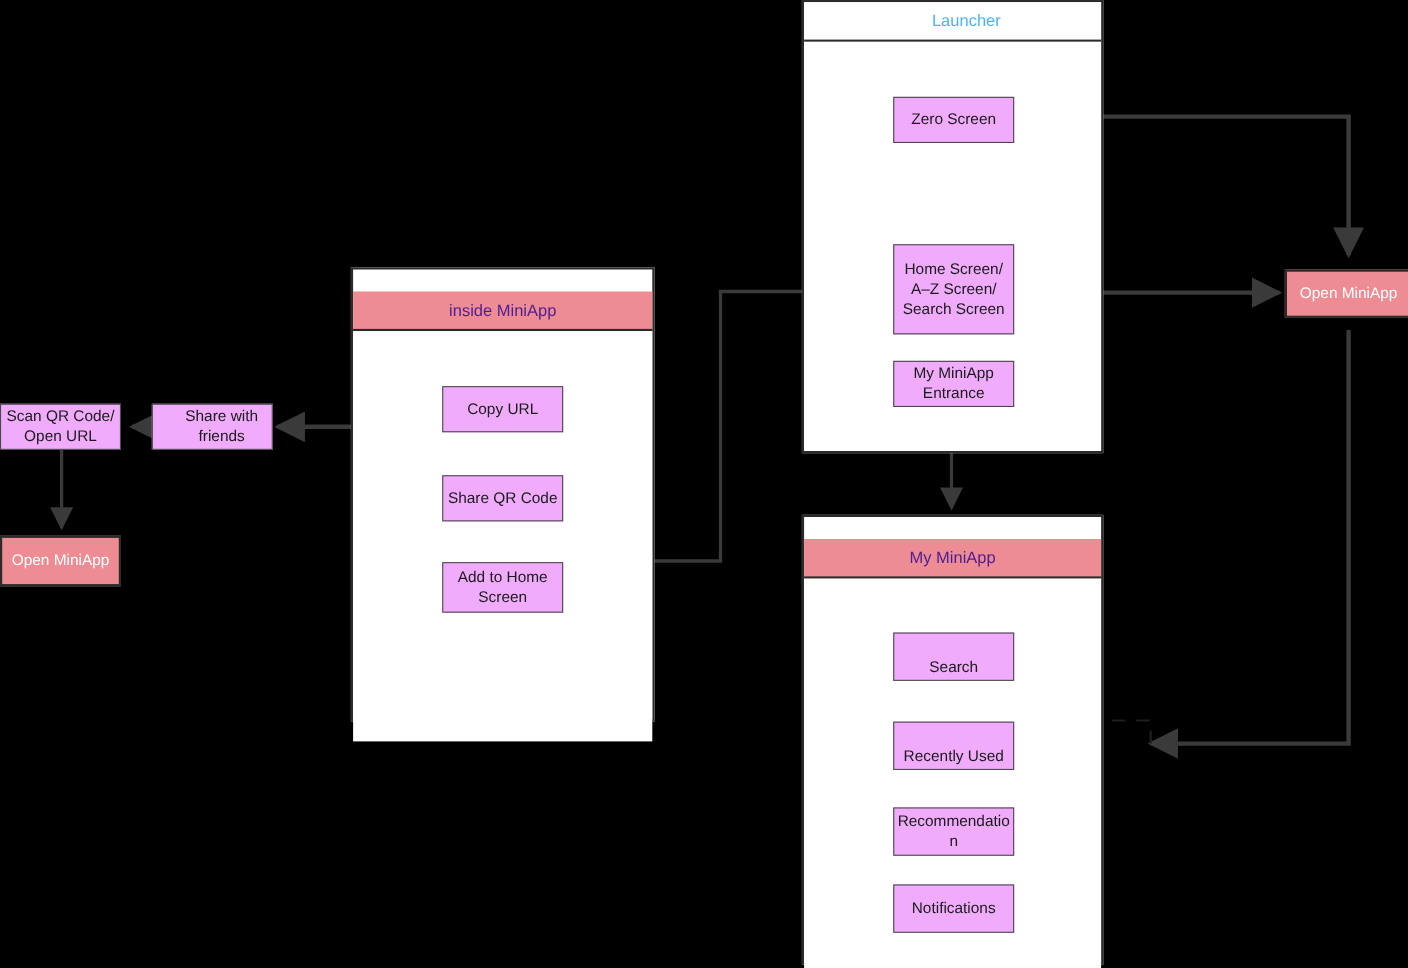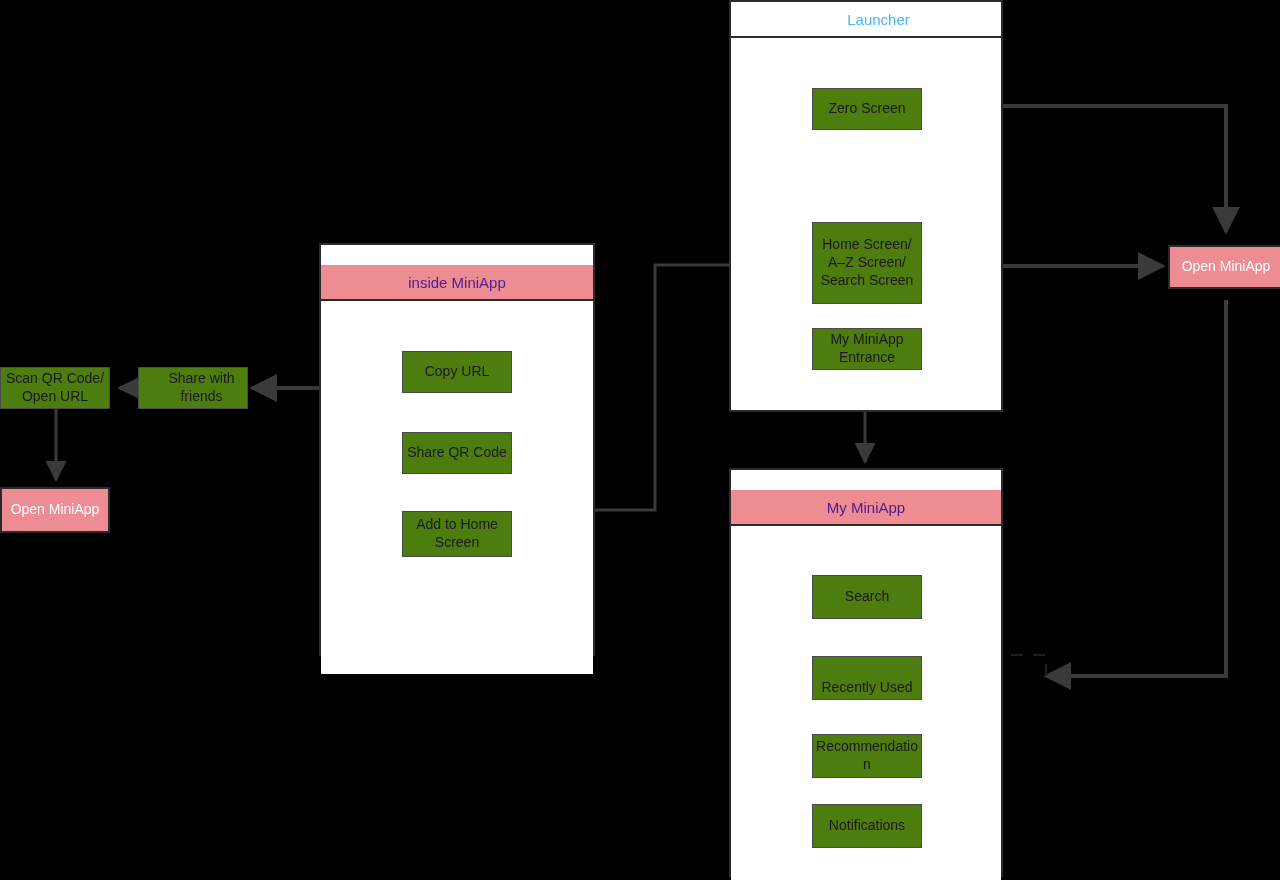--- a/index.html
+++ b/index.html
@@ -53,21 +53,21 @@
     margin-top: 20px;
   }
   .panel-body {
     position: relative;
     width: 100%;
     height: calc(100% - 36px);
     background: #ffffff;
   }
   .node {
     position: absolute;
-    background: #4d7c0f;
+    background: #f0abfc;
     border: 1px solid #4a4a4a;
     box-sizing: border-box;
     display: flex;
     align-items: center;
     justify-content: center;
     text-align: center;
     font-size: 14px;
     color: #1a1a1a;
     line-height: 1.28;
     padding: 2px 4px;
@@ -145,21 +145,21 @@
       <div class="node" style="left:81px; top:210px; width:110px; height:46px;">
         <span class="lbl">Add to Home
 Screen</span>
       </div>
     </div>
   </div>
 
   <div class="panel" style="left:729px; top:468px; width:274px; height:409px;">
     <div class="panel-header pink">My MiniApp</div>
     <div class="panel-body">
-      <div class="node" style="left:81px; top:49px; width:110px; height:44px;">
+      <div class="node" style="left:81px; top:49px; width:110px; height:44px;align-items:flex-end;">
         <span class="lbl">Search</span>
       </div>
       <div class="node" style="left:81px; top:130px; width:110px; height:44px;align-items:flex-end;">
         <span class="lbl">Recently Used</span>
       </div>
       <div class="node" style="left:81px; top:208px; width:110px; height:44px;">
         <span class="lbl">Recommendatio
 n</span>
       </div>
       <div class="node" style="left:81px; top:278px; width:110px; height:44px;">

